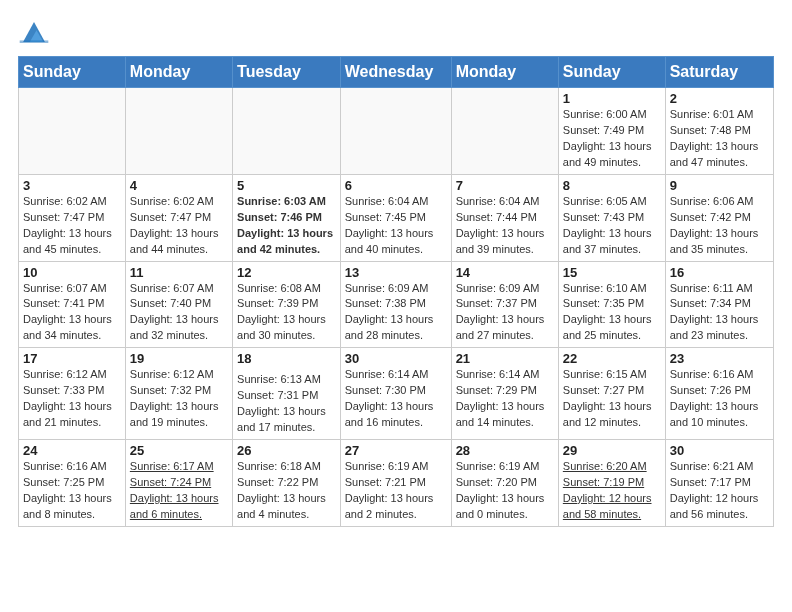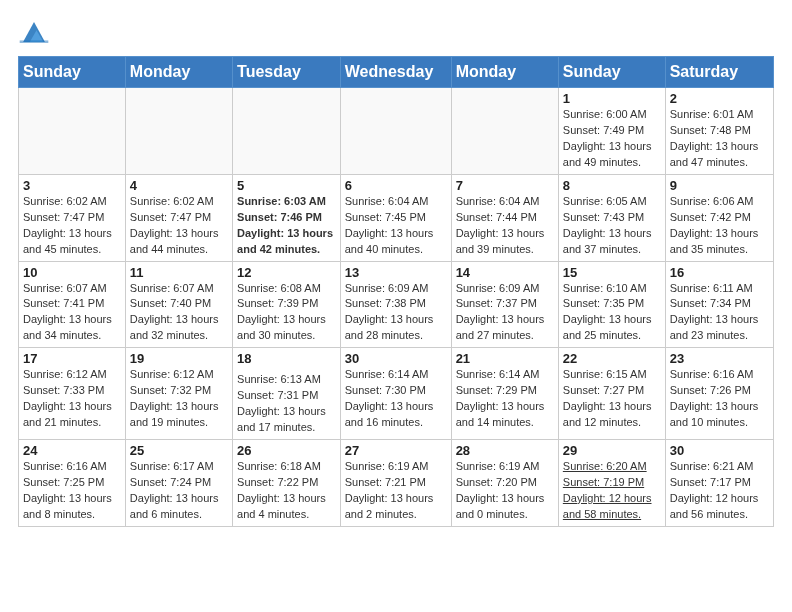--- a/index.html
+++ b/index.html
@@ -303,21 +303,21 @@
         <tr>
           <td>
             <span class="day-num">24</span>
             <div class="day-info" style="white-space: pre-line;">Sunrise: 6:16 AM
 Sunset: 7:25 PM
 Daylight: 13 hours
 and 8 minutes.</div>
           </td>
           <td>
             <span class="day-num">25</span>
-            <div class="day-info" style="white-space: pre-line;">Sunrise: 6:17 AM
+            <div class="day-info" style="white-space: pre-line; text-decoration: underline;">Sunrise: 6:17 AM
 Sunset: 7:24 PM
 Daylight: 13 hours
 and 6 minutes.</div>
           </td>
           <td>
             <span class="day-num">26</span>
             <div class="day-info" style="white-space: pre-line;">Sunrise: 6:18 AM
 Sunset: 7:22 PM
 Daylight: 13 hours
 and 4 minutes.</div>

